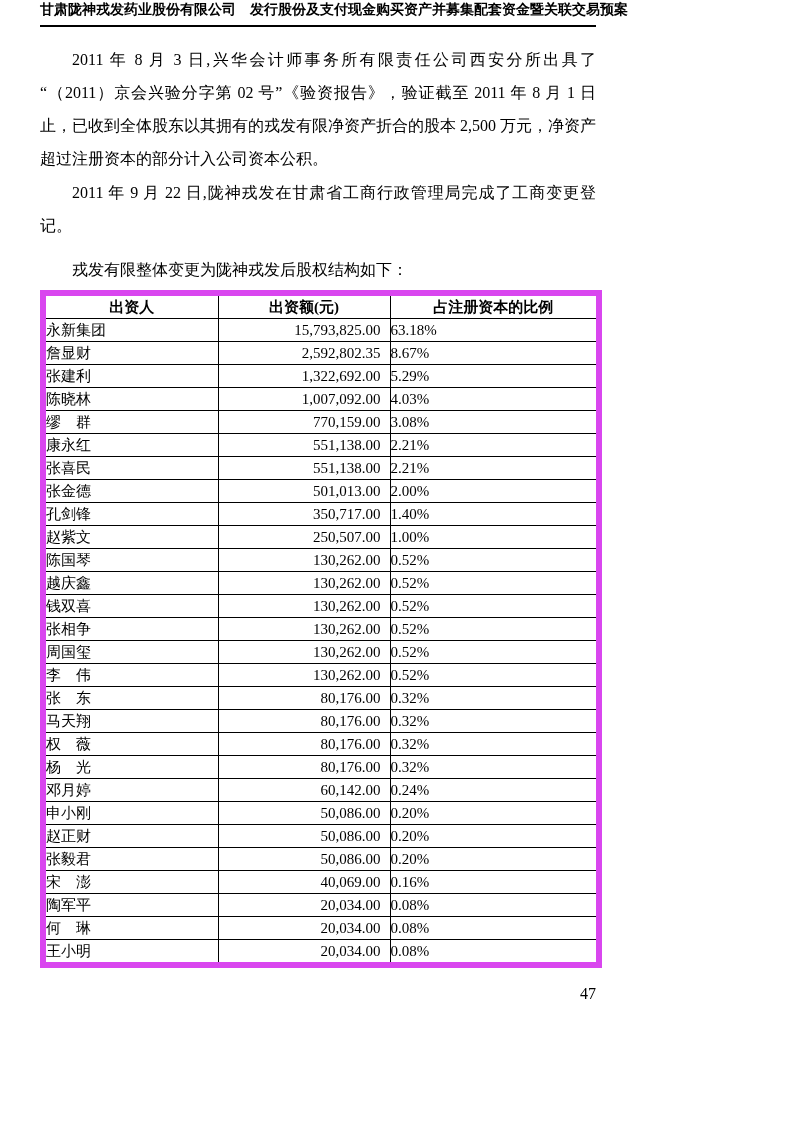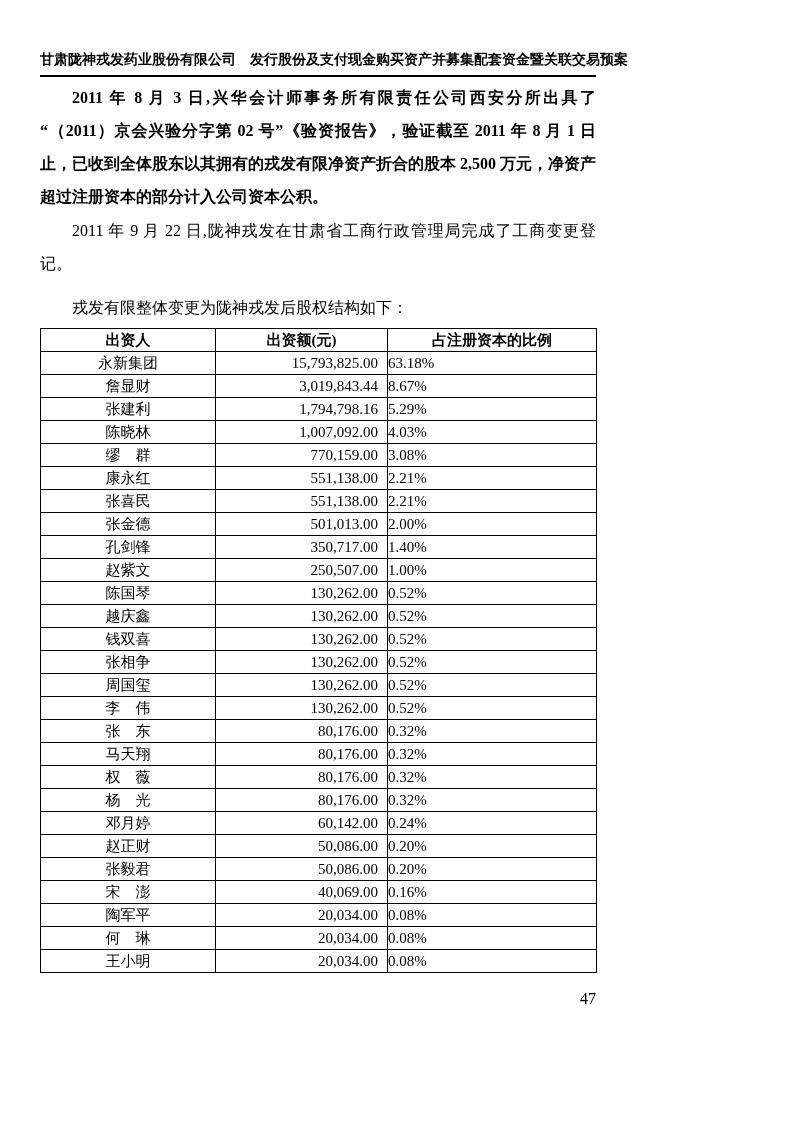--- a/index.html
+++ b/index.html
@@ -2,21 +2,20 @@
 <html lang="zh"><head>
 <meta charset="utf-8">
 <style>
   html, body { margin: 0; padding: 0; background: #ffffff; }
   .page {
     position: relative;
     width: 636px;
     height: 1122px;
     background: #ffffff;
     box-sizing: border-box;
-    padding-top: 50px;
     font-family: "Liberation Serif", "DejaVu Serif", serif;
     color: #000000;
     overflow: hidden;
   }
   .content {
     width: 556px;
     margin: 0 auto;
   }
   .doc-header {
     font-size: 14px;
@@ -27,45 +26,45 @@
     border-bottom: 2px solid #000000;
     white-space: nowrap;
   }
   .para {
     font-size: 16px;
     line-height: 33px;
     text-align: justify;
     text-indent: 2em;
     margin: 0;
   }
-  .para-first { margin-top: 4px; font-weight: bold; }
+  .para-first { margin-top: 16px; }
   .para-second { margin-top: 1px; }
   .table-intro { margin-top: 11px; }
   table.share-table {
     border-collapse: collapse;
     table-layout: fixed;
     width: 556px;
     margin-top: 4px;
-    border: 1px solid #d946ef;
+    border: 6px solid #d946ef;
   }
   .share-table th, .share-table td {
     border: 1px solid #000000;
     font-size: 15px;
     height: 22px;
     line-height: 22px;
     padding: 0;
     overflow: hidden;
     white-space: nowrap;
   }
   .share-table th {
     font-weight: bold;
     text-align: center;
     font-size: 15px;
   }
-  td.c-name { text-align: center; }
+  td.c-name { text-align: left; }
   td.c-amount { text-align: right; padding-right: 9px; }
   td.c-pct { text-align: left; padding-right: 7px; }
   .page-number {
     text-align: right;
     font-size: 16px;
     margin-top: 17px;
   }
 </style>
 </head>
 <body>
@@ -96,27 +95,27 @@
       </thead>
       <tbody id="table-body">
   <tr>
     <td class="c-name">永新集团</td>
     <td class="c-amount">15,793,825.00</td>
     <td class="c-pct">63.18%</td>
   </tr>
 
   <tr>
     <td class="c-name">詹显财</td>
-    <td class="c-amount">3,019,843.44</td>
+    <td class="c-amount">2,592,802.35</td>
     <td class="c-pct">8.67%</td>
   </tr>
 
   <tr>
     <td class="c-name">张建利</td>
-    <td class="c-amount">1,794,798.16</td>
+    <td class="c-amount">1,322,692.00</td>
     <td class="c-pct">5.29%</td>
   </tr>
 
   <tr>
     <td class="c-name">陈晓林</td>
     <td class="c-amount">1,007,092.00</td>
     <td class="c-pct">4.03%</td>
   </tr>
 
   <tr>
@@ -216,20 +215,25 @@
     <td class="c-amount">80,176.00</td>
     <td class="c-pct">0.32%</td>
   </tr>
 
   <tr>
     <td class="c-name">邓月婷</td>
     <td class="c-amount">60,142.00</td>
     <td class="c-pct">0.24%</td>
   </tr>
 
+  <tr>
+    <td class="c-name">申小刚</td>
+    <td class="c-amount">50,086.00</td>
+    <td class="c-pct">0.20%</td>
+  </tr>
 
   <tr>
     <td class="c-name">赵正财</td>
     <td class="c-amount">50,086.00</td>
     <td class="c-pct">0.20%</td>
   </tr>
 
   <tr>
     <td class="c-name">张毅君</td>
     <td class="c-amount">50,086.00</td>

